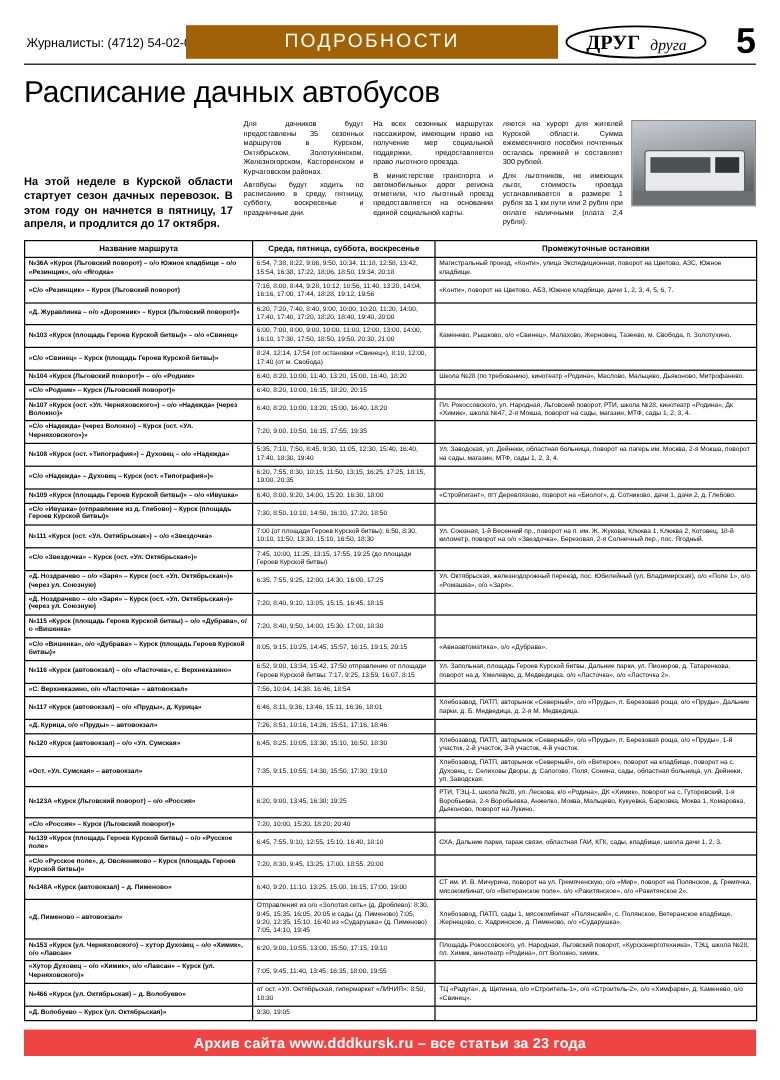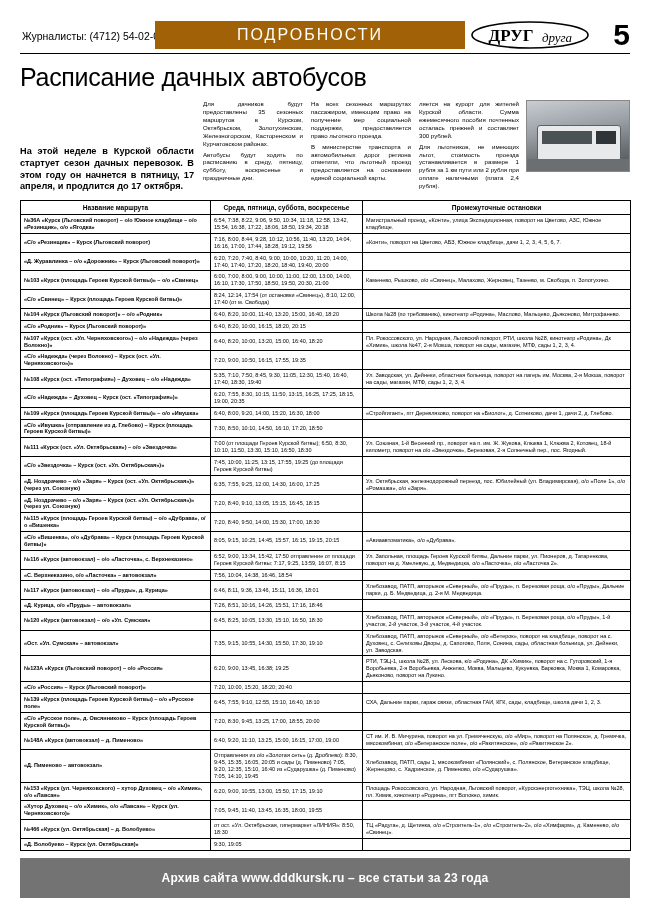--- a/index.html
+++ b/index.html
@@ -166,23 +166,23 @@
   }
   td.route { width: 190px; font-weight: 700; }
   td.times { width: 152px; }
   td.stops { width: 268px; }
   col.c1 { width: 190px; }
   col.c2 { width: 152px; }
   col.c3 { width: 268px; }
   
   .footer {
     margin-top: 7px;
-    background: #737373;
+    background: #ef4444;
     color: #fff;
-    height: 40px;
+    height: 22px;
     display: flex;
     align-items: center;
     justify-content: center;
     font-size: 12px;
     font-weight: 700;
     letter-spacing: 0.2px;
   }
 </style>
 </head>
 <body>

